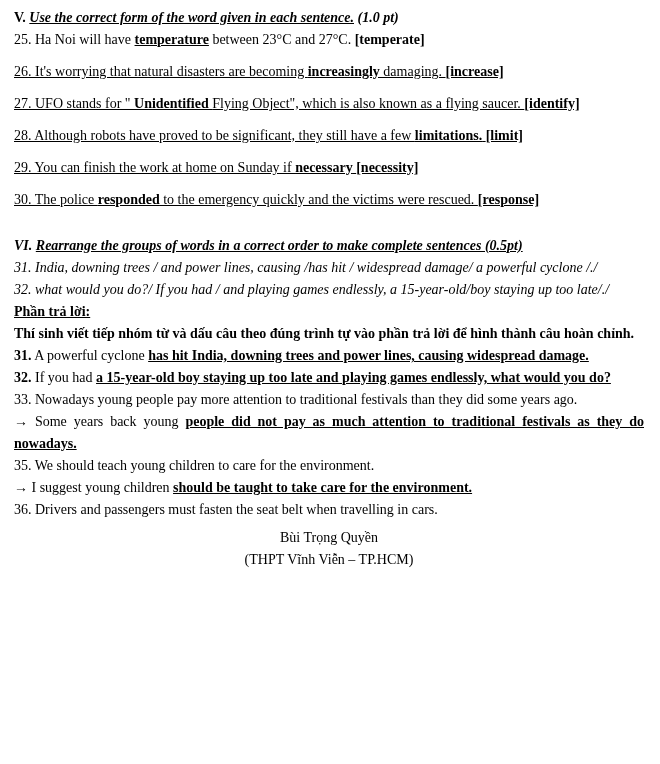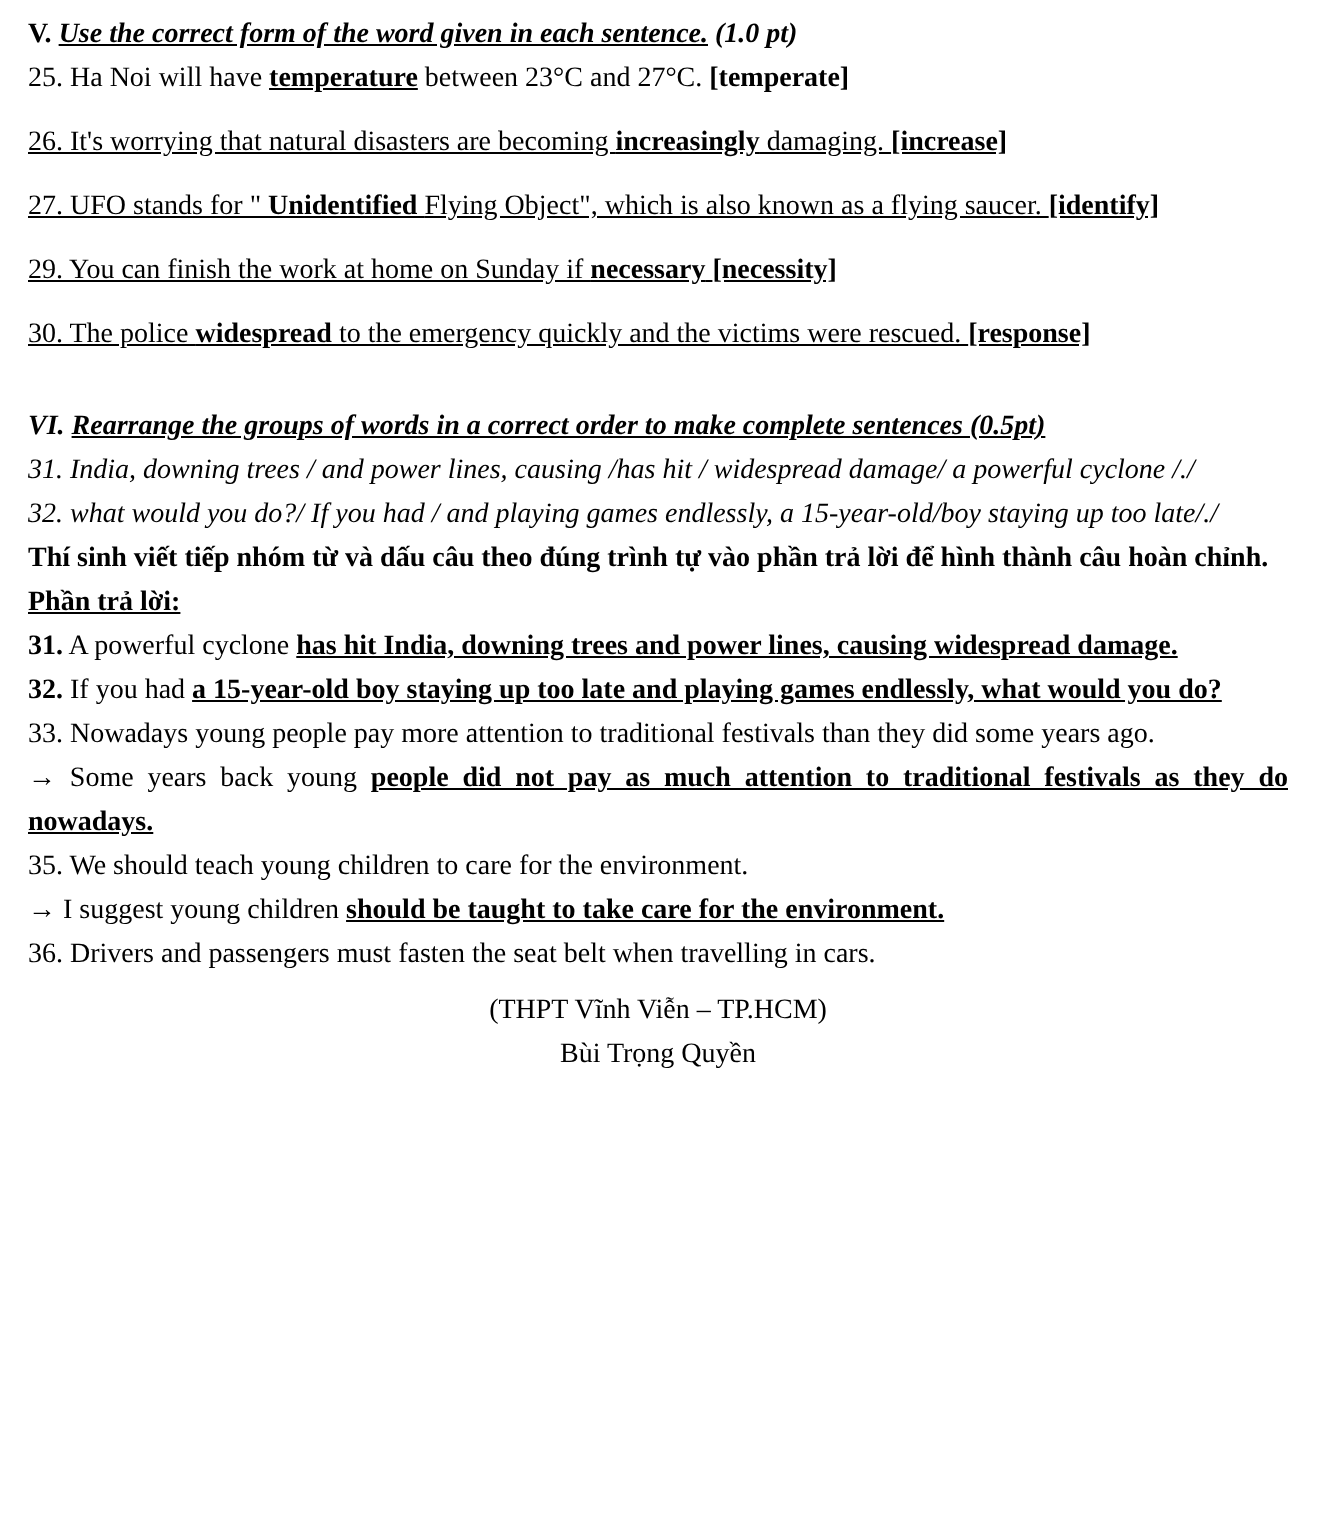--- a/index.html
+++ b/index.html
@@ -29,32 +29,33 @@
 </style>
 </head>
 <body>
 
 <div class="page">
   <div>
       <div class="line"><span class="s-b">V. </span><span class="s-b s-i s-u">Use the correct form of the word given in each sentence.</span><span class="s-b s-i"> (1.0 pt)</span></div>
       <div class="line"><span>25. Ha Noi will have </span><span class="s-b s-u">temperature</span><span> between 23°C and 27°C. </span><span class="s-b">[temperate]</span></div>
       <div class="line mt-q"><span>26. It's worrying that natural disasters are becoming </span><span class="s-b s-u">increasingly</span><span> damaging. </span><span class="s-b">[increase]</span></div>
       <div class="line mt-q"><span>27. UFO stands for " </span><span class="s-b s-u">Unidentified </span><span>Flying Object", which is also known as a flying saucer. </span><span class="s-b">[identify]</span></div>
+      <div class="line mt-q"><span>28. Although robots have proved to be significant, they still have a few </span><span class="s-b s-u">limitations.</span><span> </span><span class="s-b">[limit]</span></div>
       <div class="line mt-q"><span>29. You can finish the work at home on Sunday if </span><span class="s-b s-u">necessary</span><span> </span><span class="s-b">[necessity]</span></div>
-      <div class="line mt-q"><span>30. The police </span><span class="s-b s-u">widespread</span><span> to the emergency quickly and the victims were rescued. </span><span class="s-b">[response]</span></div>
+      <div class="line mt-q"><span>30. The police </span><span class="s-b s-u">responded</span><span> to the emergency quickly and the victims were rescued. </span><span class="s-b">[response]</span></div>
       <div class="line mt-sec"><span class="s-b s-i">VI. </span><span class="s-b s-i s-u">Rearrange the groups of words in a correct order to make complete sentences (0.5pt)</span></div>
       <div class="line"><span class="s-i">31. India, downing trees / and power lines, causing /has hit / widespread damage/ a powerful cyclone /./</span></div>
       <div class="line"><span class="s-i">32. what would you do?/ If you had / and playing games endlessly, a 15-year-old/boy staying up too late/./</span></div>
+      <div class="line"><span class="s-b s-u">Phần trả lời:</span></div>
       <div class="line justify"><span class="s-b">Thí sinh viết tiếp nhóm từ và dấu câu theo đúng trình tự vào phần trả lời để hình thành câu hoàn chỉnh.</span></div>
-      <div class="line"><span class="s-b s-u">Phần trả lời:</span></div>
       <div class="line"><span class="s-b">31.</span><span> A powerful cyclone </span><span class="s-b s-u">has hit India, downing trees and power lines, causing widespread damage.</span></div>
       <div class="line justify"><span class="s-b">32.</span><span> If you had </span><span class="s-b s-u">a 15-year-old boy staying up too late and playing games endlessly, what would you do?</span></div>
       <div class="line"><span>33. Nowadays young people pay more attention to traditional festivals than they did some years ago.</span></div>
       <div class="line justify"><span>→ Some years back young </span><span class="s-b s-u">people did not pay as much attention to traditional festivals as they do nowadays.</span></div>
       <div class="line"><span>35. We should teach young children to care for the environment.</span></div>
       <div class="line"><span>→ I suggest young children </span><span class="s-b s-u">should be taught to take care for the environment.</span></div>
       <div class="line"><span>36. Drivers and passengers must fasten the seat belt when travelling in cars.</span></div>
     </div>
   <div class="footer">
+    <div>Bùi Trọng Quyền</div>
     <div>(THPT  Vĩnh Viễn – TP.HCM)</div>
-    <div>Bùi Trọng Quyền</div>
   </div>
 </div>
 
 </body></html>

